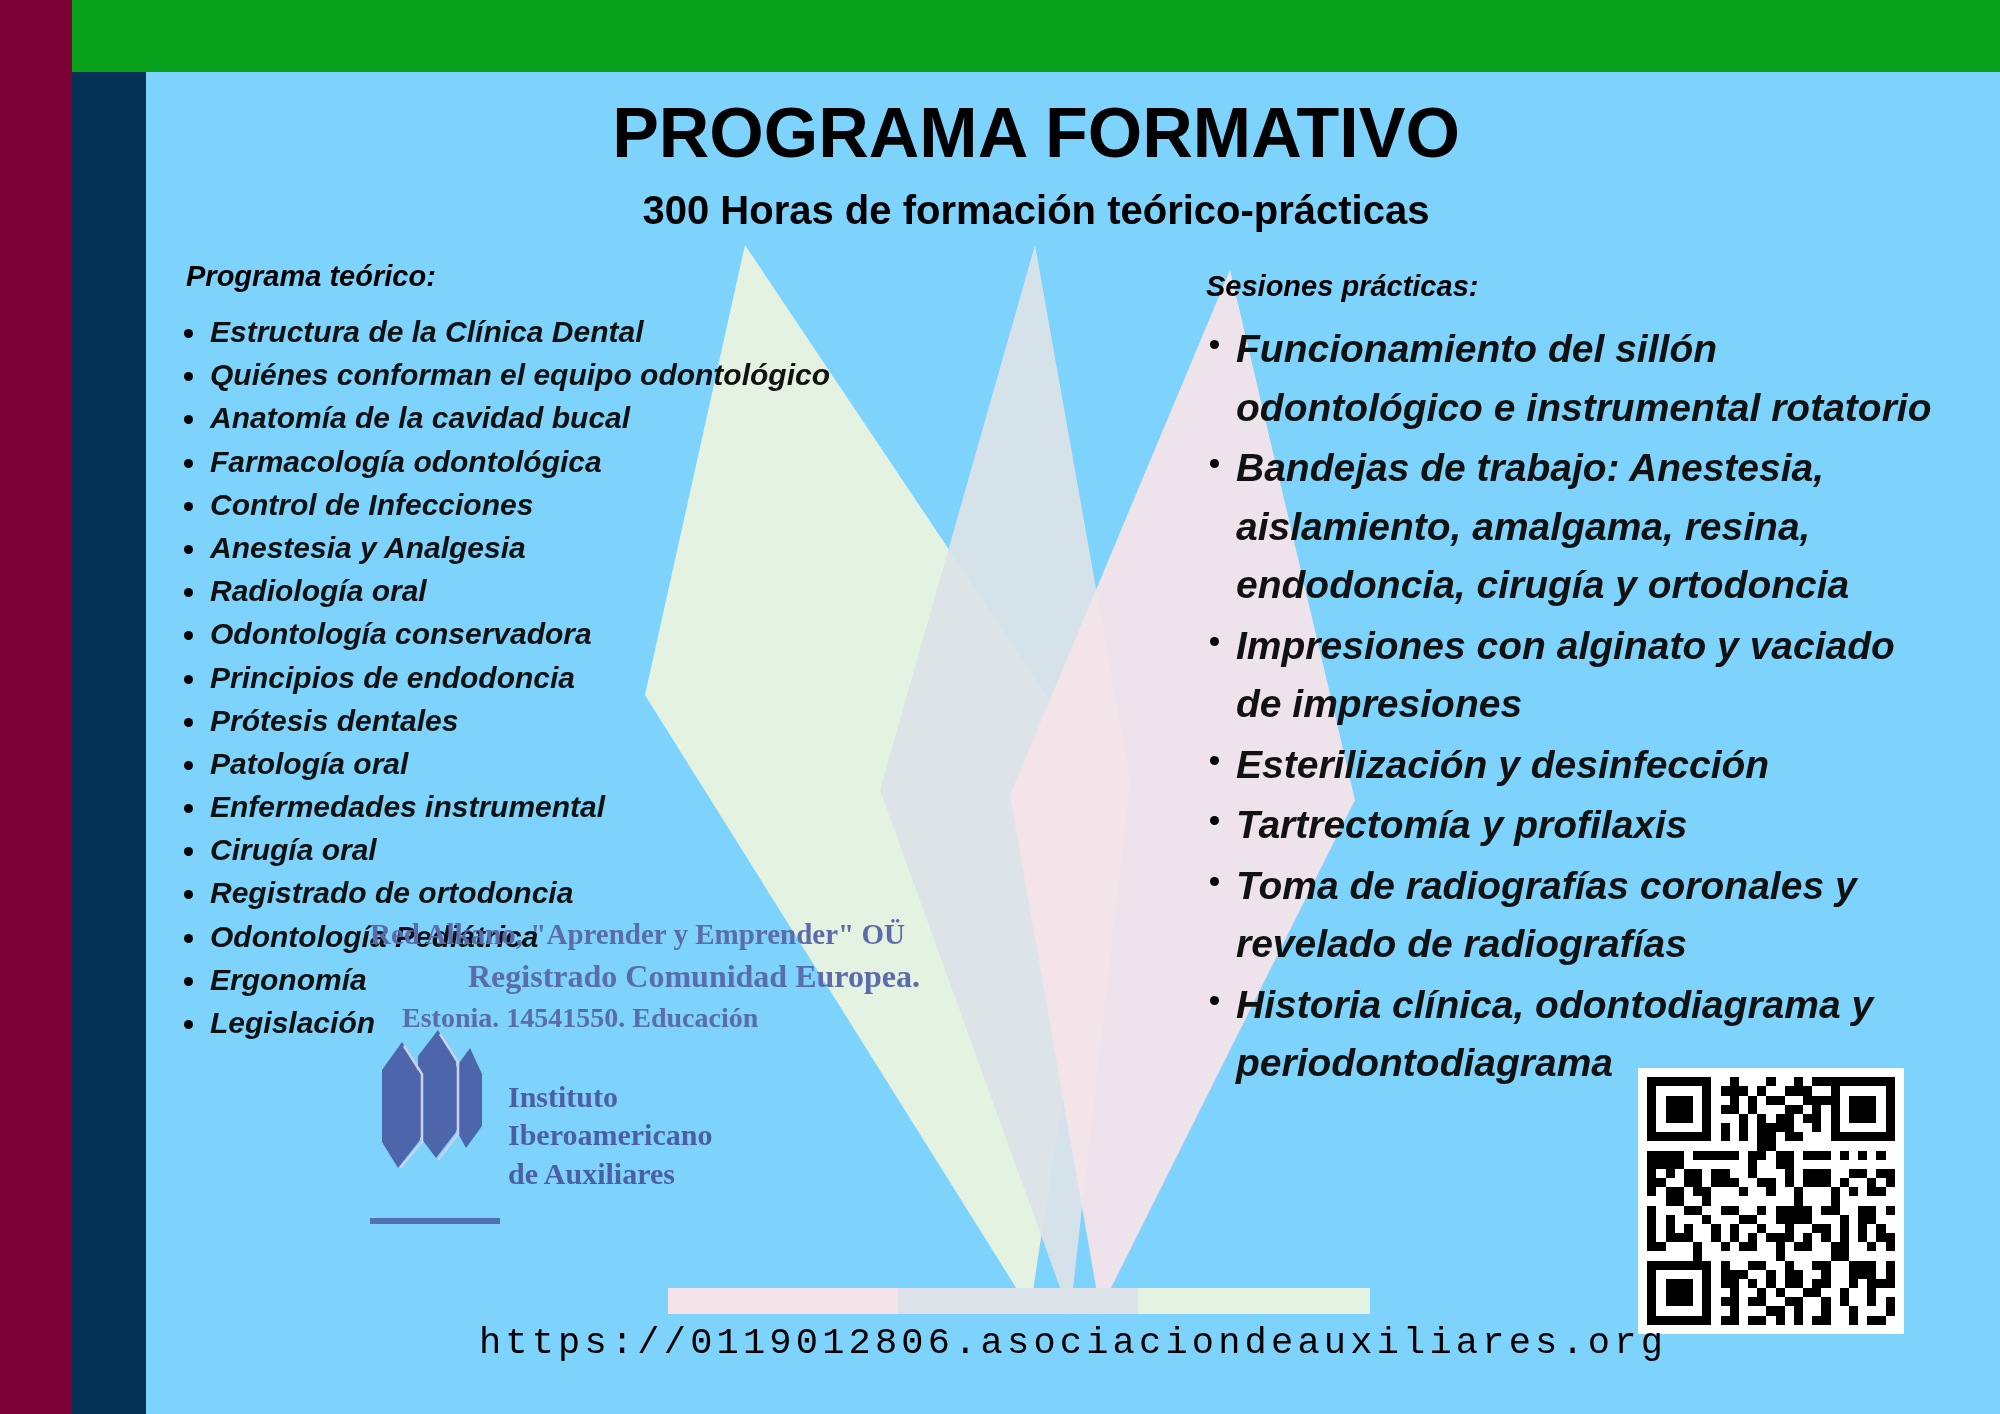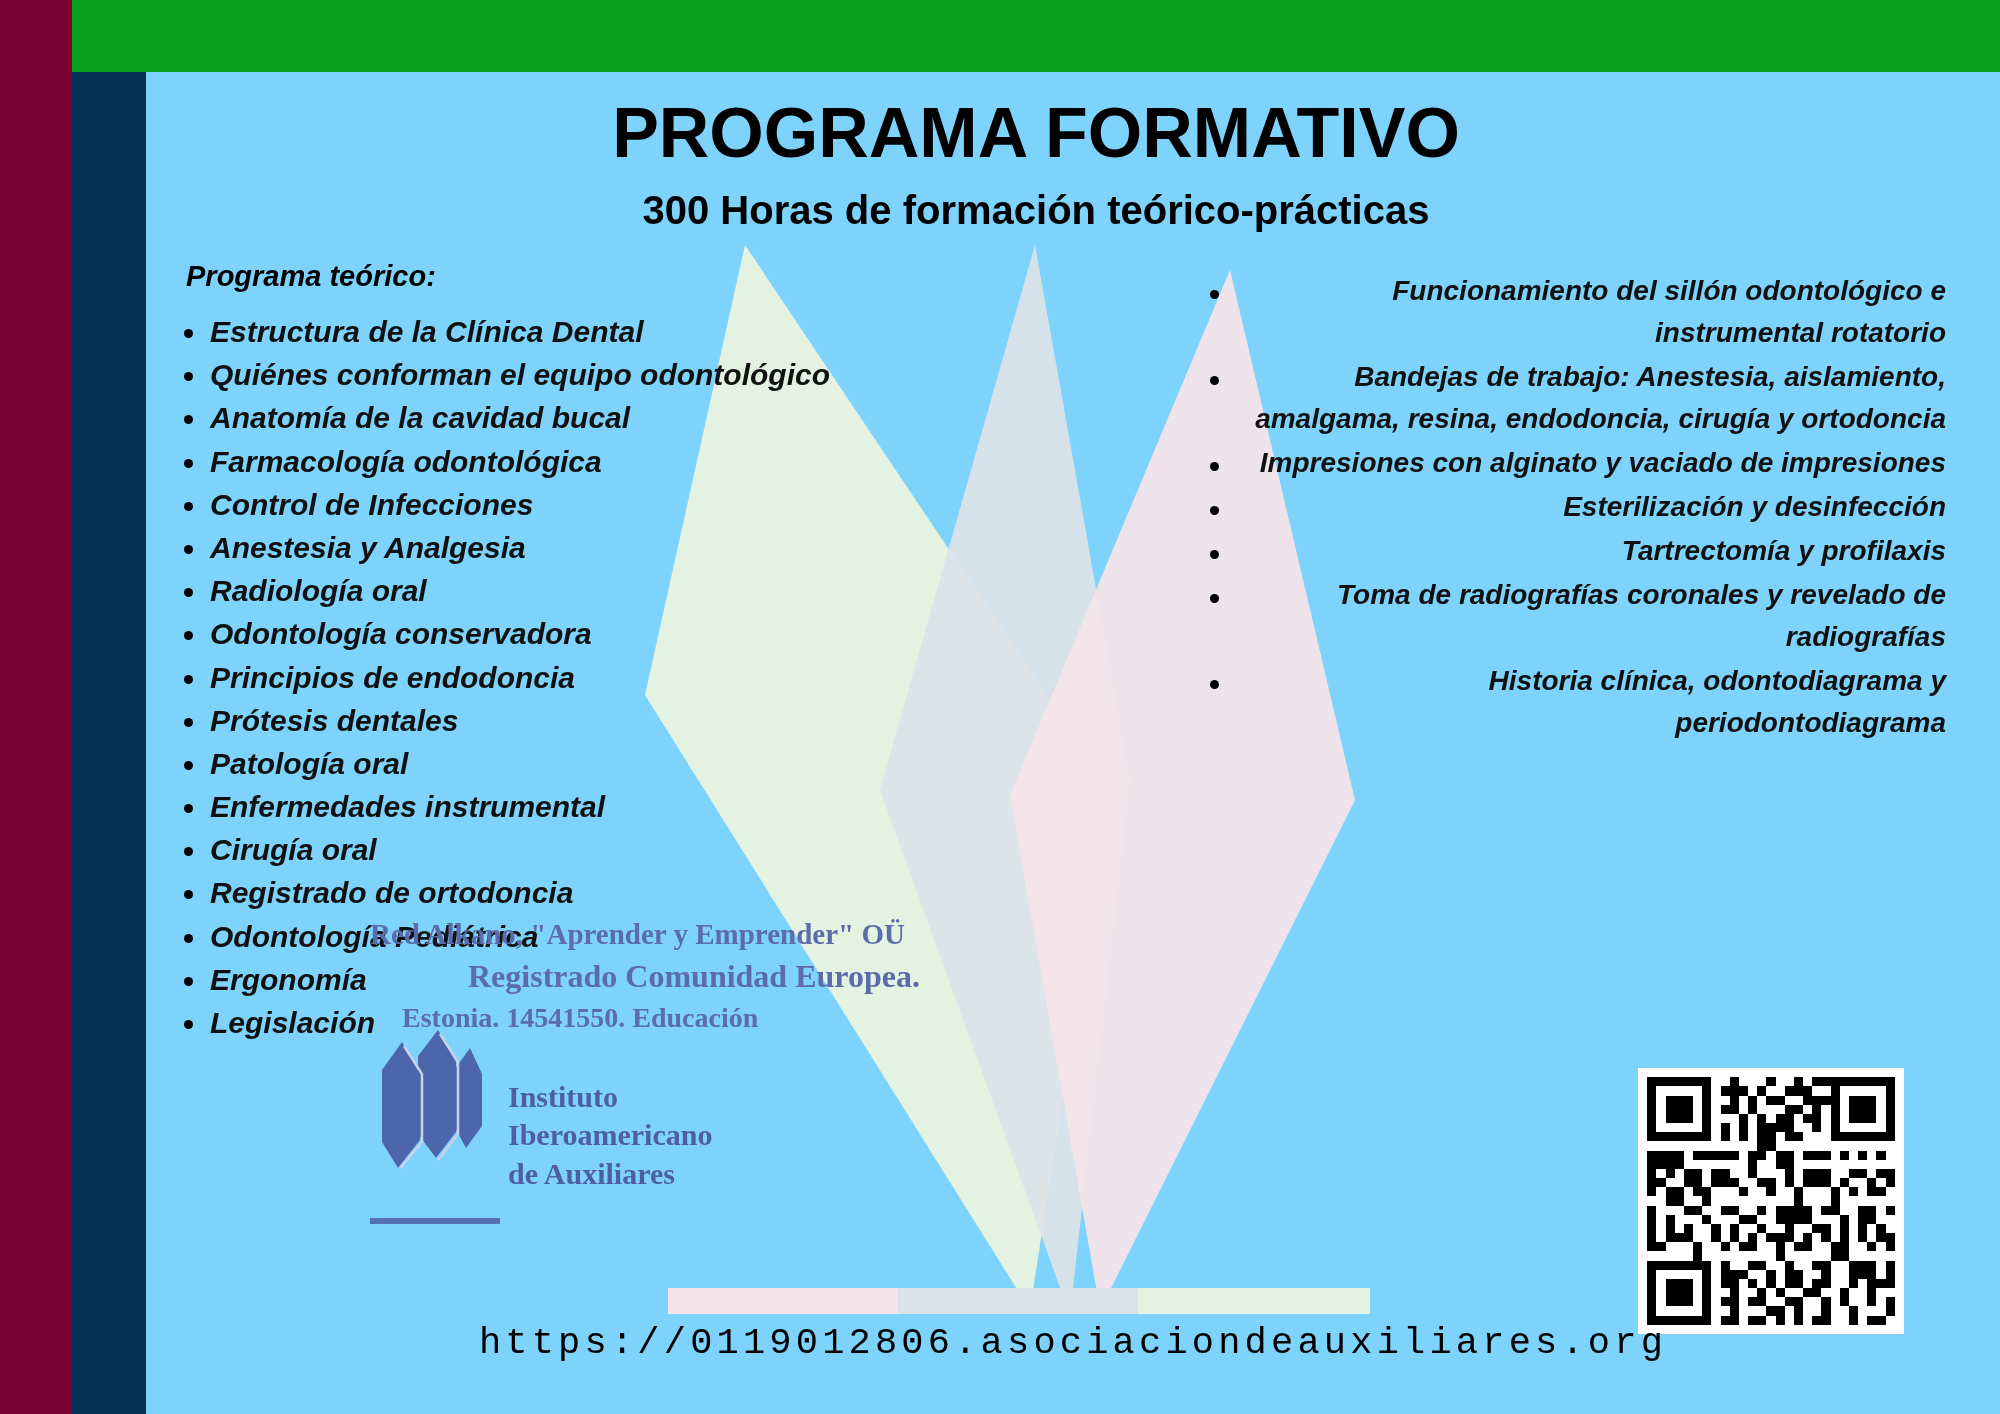--- a/index.html
+++ b/index.html
@@ -46,25 +46,24 @@
   ul.items{list-style:none;margin:0;padding:0;}
   ul.items li{
     position:relative;
     font-size:30px;font-style:italic;color:#111;
     line-height:1.44;
     padding-left:64px;
     margin-bottom:0px;
     font-weight:bold;
   }
   .col-right ul.items li{
-    font-size:28px;
+    font-size:39px;
     line-height:1.50;
     padding-left:60px;
     margin-bottom:2px;
-    text-align:right;
   }
   ul.items li::before{
     content:"";
     position:absolute;left:38px;top:19px;
     width:9px;height:9px;border-radius:50%;background:#000;
   }
   .col-right ul.items li::before{left:34px;top:20px;}
 
   
   .logo-block{position:absolute;left:330px;top:918px;width:640px;z-index:3;}
@@ -133,20 +132,21 @@
         <li>Enfermedades instrumental</li>
         <li>Cirugía oral</li>
         <li>Registrado de ortodoncia</li>
         <li>Odontología Pediátrica</li>
         <li>Ergonomía</li>
         <li>Legislación</li>
       </ul>
     </div>
 
     <div class="col col-right">
+      <div class="col-head">Sesiones prácticas:</div>
       <ul class="items">
         <li>Funcionamiento del sillón odontológico e instrumental rotatorio</li>
         <li>Bandejas de trabajo: Anestesia, aislamiento, amalgama, resina, endodoncia, cirugía y ortodoncia</li>
         <li>Impresiones con alginato y vaciado de impresiones</li>
         <li>Esterilización y desinfección</li>
         <li>Tartrectomía y profilaxis</li>
         <li>Toma de radiografías coronales y revelado de radiografías</li>
         <li>Historia clínica, odontodiagrama y periodontodiagrama</li>
       </ul>
     </div>

